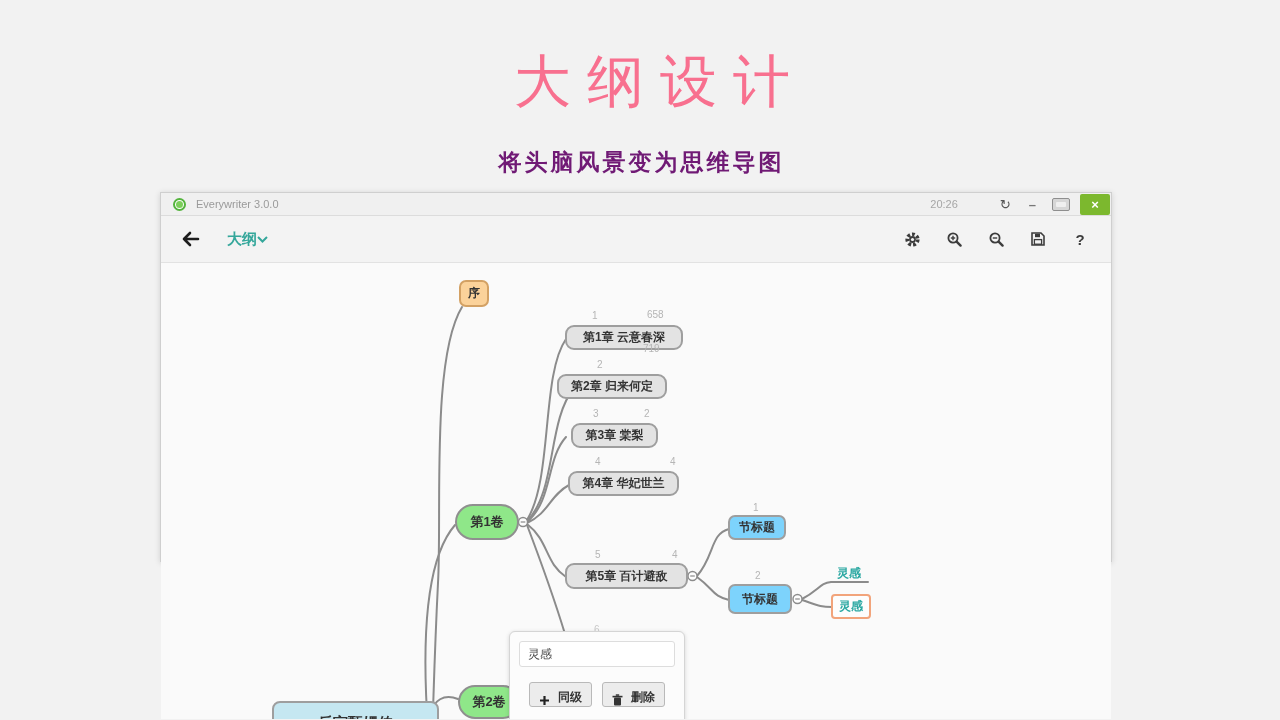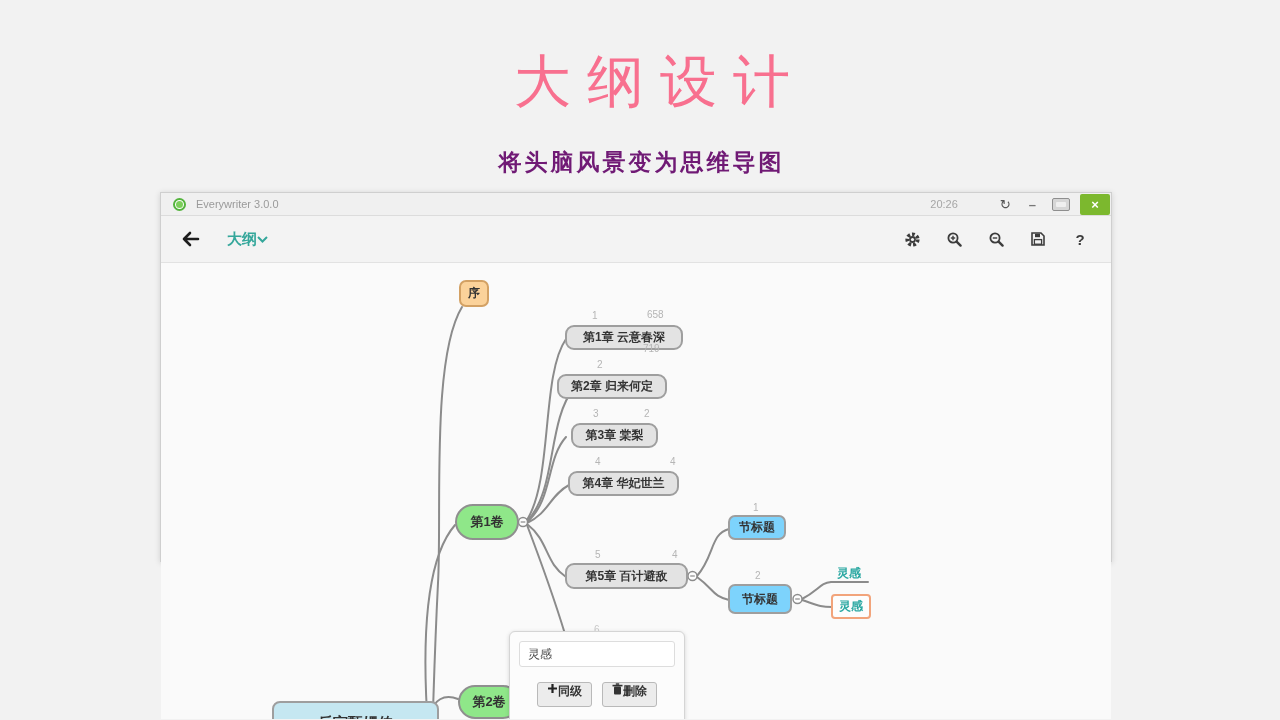--- a/index.html
+++ b/index.html
@@ -91,21 +91,21 @@
     background:#fcfcfc; border:1px solid #d5d5d5; border-radius:6px;
     box-shadow:0 1px 4px rgba(0,0,0,.15); padding:9px;
   }
   .popup-field {
     width:100%; height:26px; border:1px solid #ddd; border-radius:3px;
     background:#fff; font-size:12px; color:#444; padding:0 8px;
     font-family:"Liberation Sans","DejaVu Sans",sans-serif; margin-bottom:15px;
   }
   .popup-btns { display:flex; justify-content:center; gap:10px; }
   .popup-btn {
-    display:flex; align-items:flex-start; gap:0; height:25px; padding:0 9px;
+    display:flex; align-items:flex-end; gap:8px; height:25px; padding:0 9px;
     background:#ececec; border:1px solid #b9b9b9; border-radius:3px;
     font-size:12px; font-weight:bold; color:#333;
   }
 </style>
 </head>
 <body>
 
 <div class="hero-title">大纲设计</div>
 <div class="hero-sub">将头脑风景变为思维导图</div>
 

